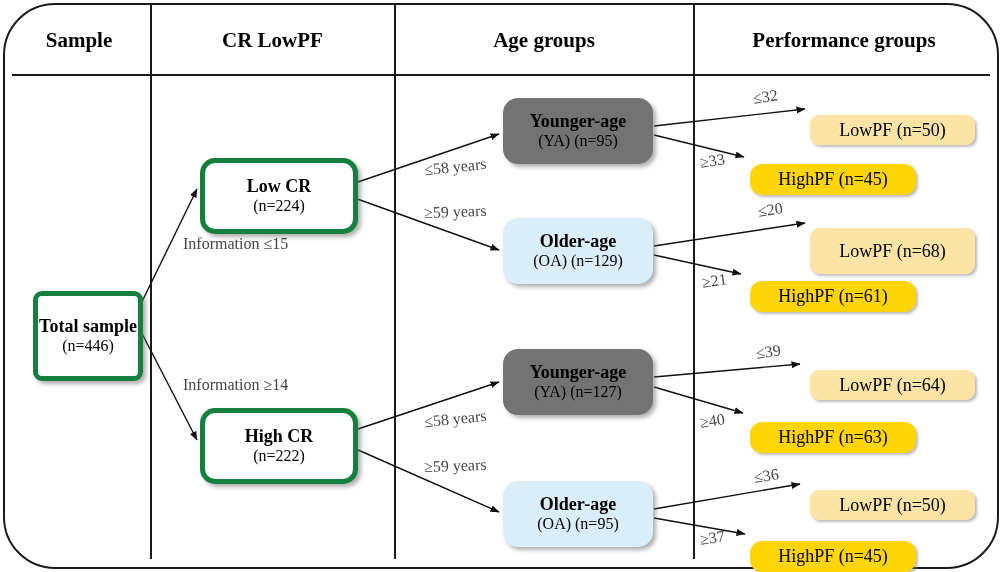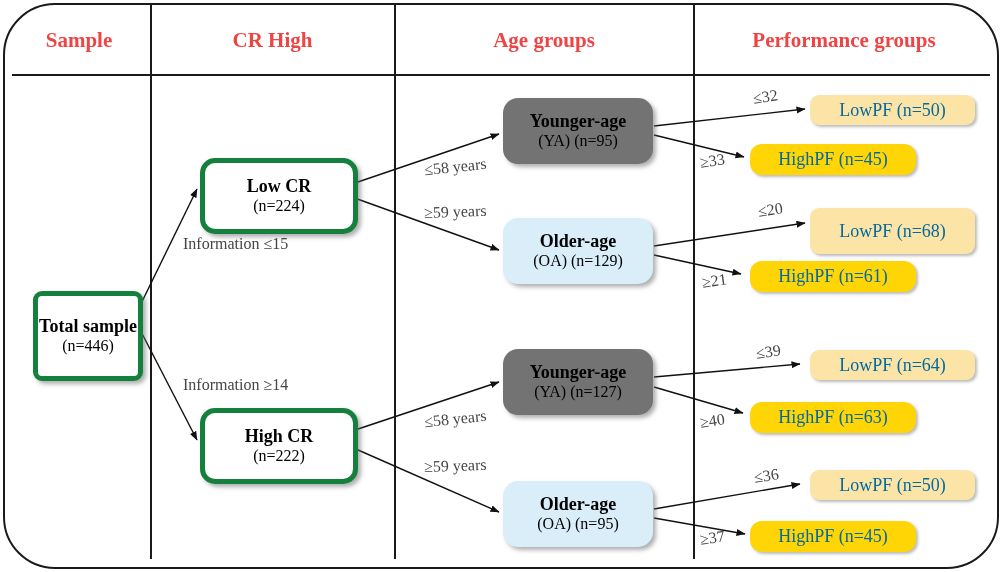--- a/index.html
+++ b/index.html
@@ -3,54 +3,54 @@
 <meta charset="utf-8">
 <style>
   html,body { margin:0; padding:0; background:#ffffff; }
   body { font-family:"Liberation Serif", serif; }
   .canvas { position:relative; width:1002px; height:572px; background:#ffffff; overflow:hidden; }
   .frame { position:absolute; left:3px; top:3px; width:992px; height:562px;
            border:2px solid #1a1a1a; border-radius:52px; background:transparent; }
   .vline { position:absolute; top:5px; height:554px; width:2px; background:#1a1a1a; }
   .hline { position:absolute; left:12px; top:74px; width:978px; height:2px; background:#1a1a1a; }
   .col-header { position:absolute; top:28px; font-size:21px; font-weight:bold;
-                color:#ef4444; text-align:center; }
+                color:#000000; text-align:center; }
   .arrows { position:absolute; left:0; top:0; width:1002px; height:572px; pointer-events:none; }
   .box { position:absolute; border-radius:15px; display:flex; flex-direction:column;
          justify-content:center; align-items:center; text-align:center;
          box-shadow:3px 3px 4px rgba(110,110,110,0.55); }
   .box.white { background:#ffffff; border:5px solid #15803d; }
   .box.blue { background:#737373; }
   .box.lightblue { background:#daeefa; }
   .box-title { font-weight:bold; font-size:18px; line-height:1.18; }
   .box-count { font-size:16px; line-height:1.18; }
-  .pfbox { position:absolute; border-radius:9px; font-size:18px; color:#0369a1;
+  .pfbox { position:absolute; border-radius:9px; font-size:18px; color:#000000;
            display:flex; align-items:center; justify-content:center;
-           box-shadow:2px 2px 3px rgba(120,120,120,0.5); }
+           box-shadow:2px 2px 3px rgba(120,120,120,0.5);margin-top:20px; }
   .pfbox.lowpf { background:#fbe4a5; }
   .pfbox.highpf { background:#ffd506;border-radius:12px; }
   .edge-label { position:absolute; font-size:16px; color:#454545; white-space:nowrap; }
   .tilt-up { transform:rotate(-6deg); }
   .tilt-th { transform:rotate(-8deg); }
   .tilt-slight { transform:rotate(-2deg); }
 </style>
 </head>
 <body>
 
 <div class="canvas">
 
   <div class="frame"></div>
 
   <div class="vline" style="left:150px"></div>
   <div class="vline" style="left:394px"></div>
   <div class="vline" style="left:693px"></div>
   <div class="hline"></div>
 
   <div class="col-header" style="left:8px;width:142px">Sample</div>
-  <div class="col-header" style="left:151px;width:243px">CR High</div>
+  <div class="col-header" style="left:151px;width:243px">CR LowPF</div>
   <div class="col-header" style="left:395px;width:298px">Age groups</div>
   <div class="col-header" style="left:694px;width:300px">Performance groups</div>
 
   <svg class="arrows" viewBox="0 0 1002 572" xmlns="http://www.w3.org/2000/svg">
     <defs>
       <marker id="ah" markerWidth="10" markerHeight="8" refX="8.5" refY="3.5" orient="auto" markerUnits="userSpaceOnUse">
         <polygon points="0,0 9,3.5 0,7" fill="#111"></polygon>
       </marker>
     </defs>
     <g stroke="#111" stroke-width="1.4" fill="none">

